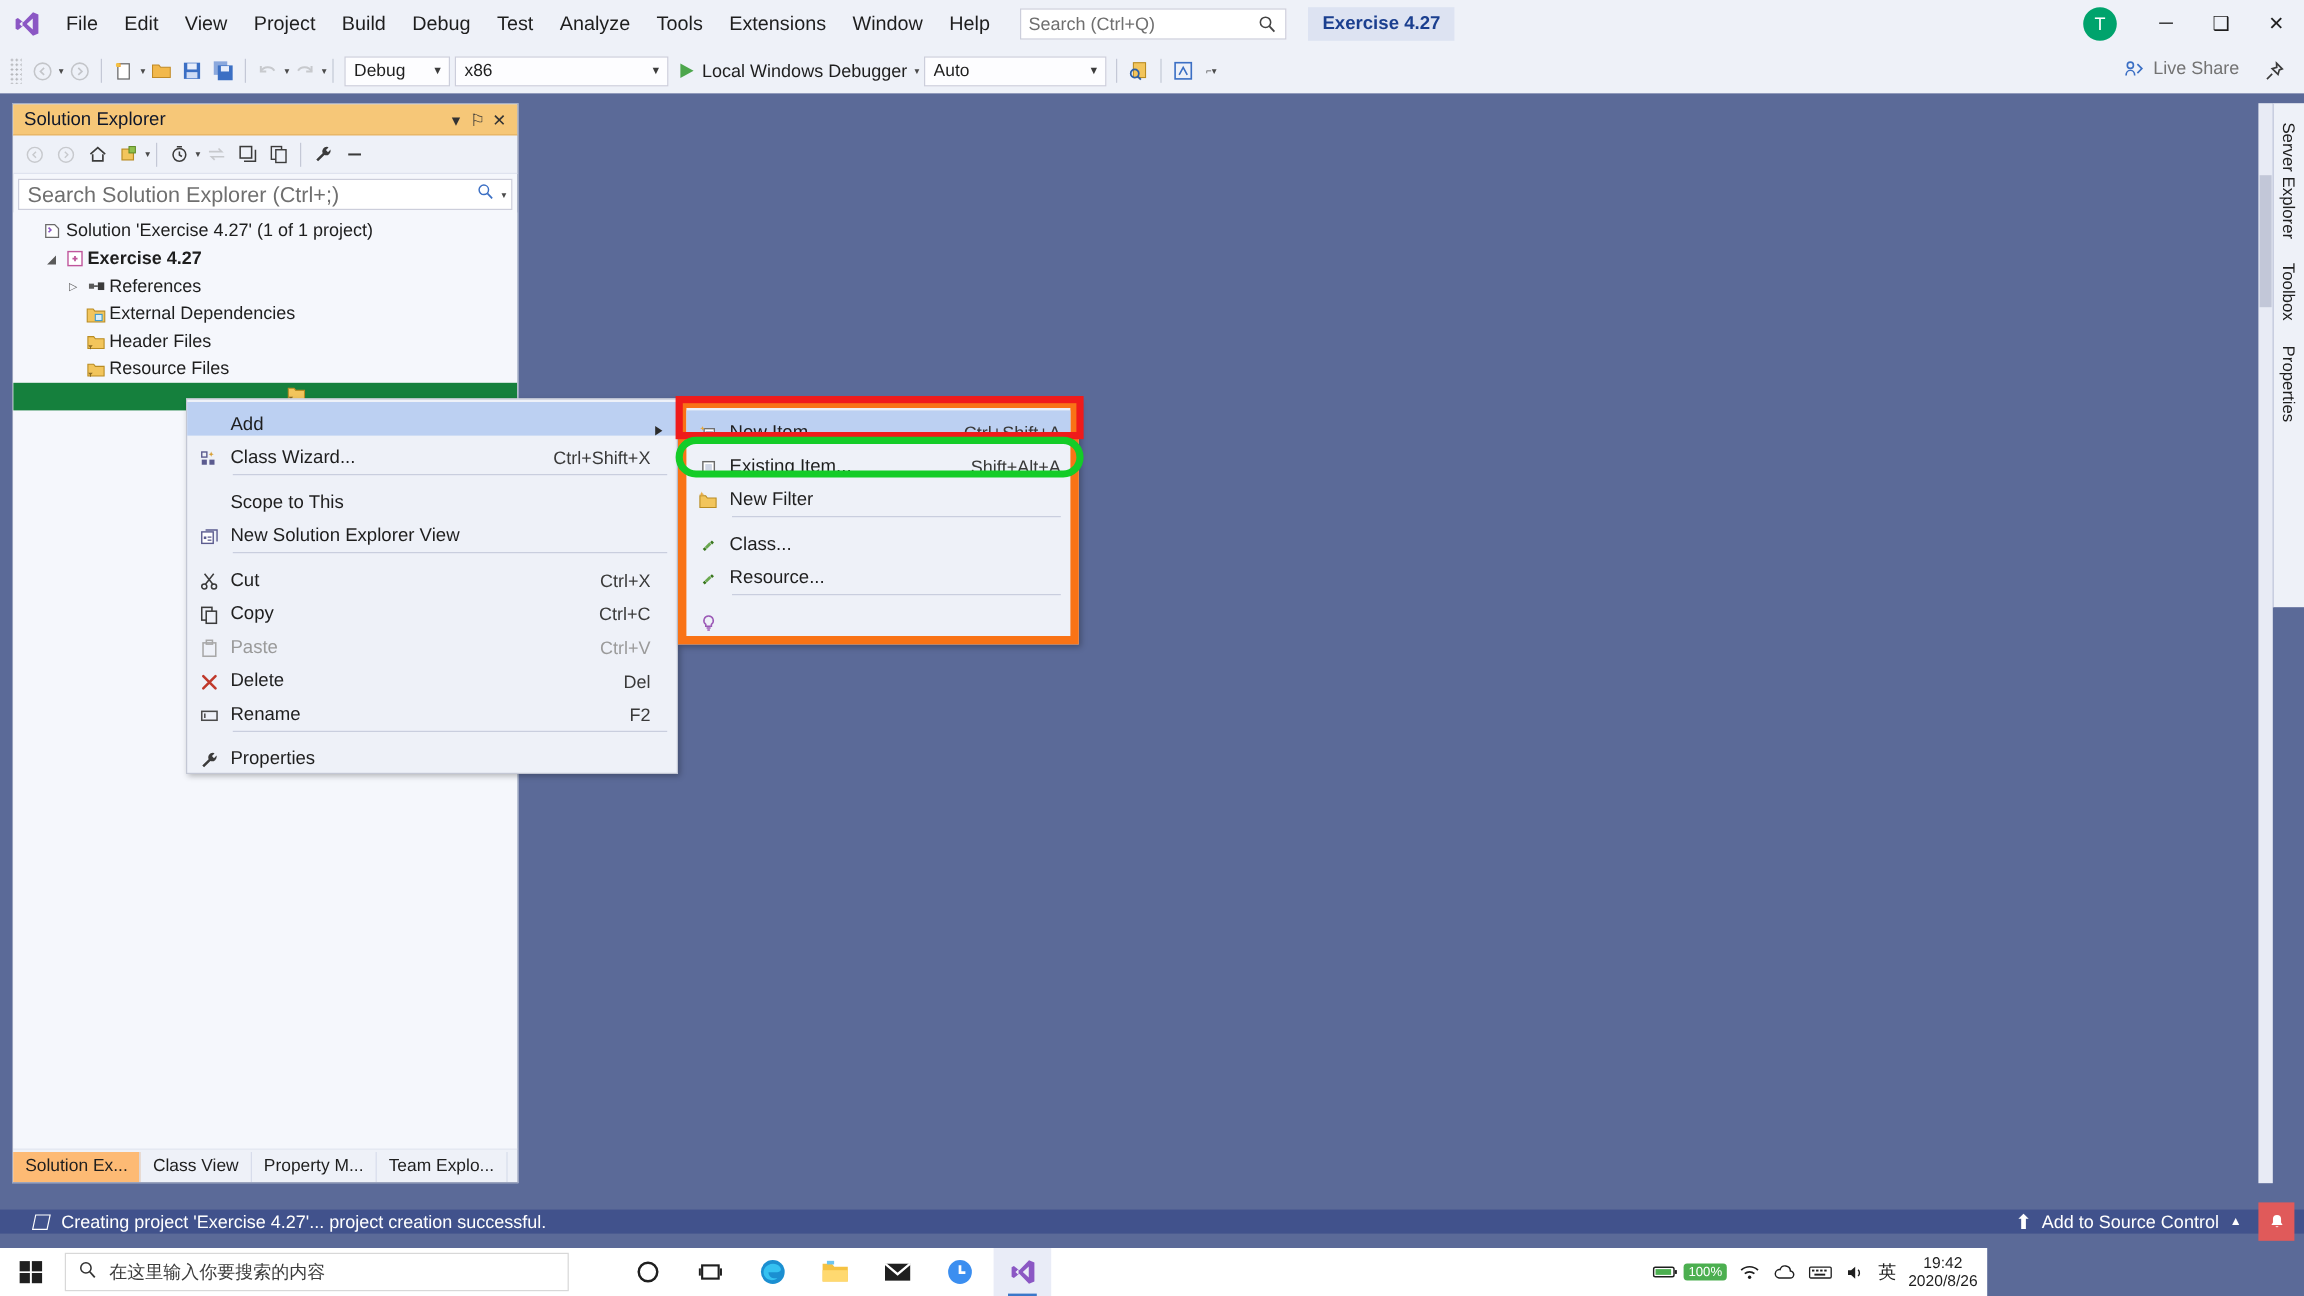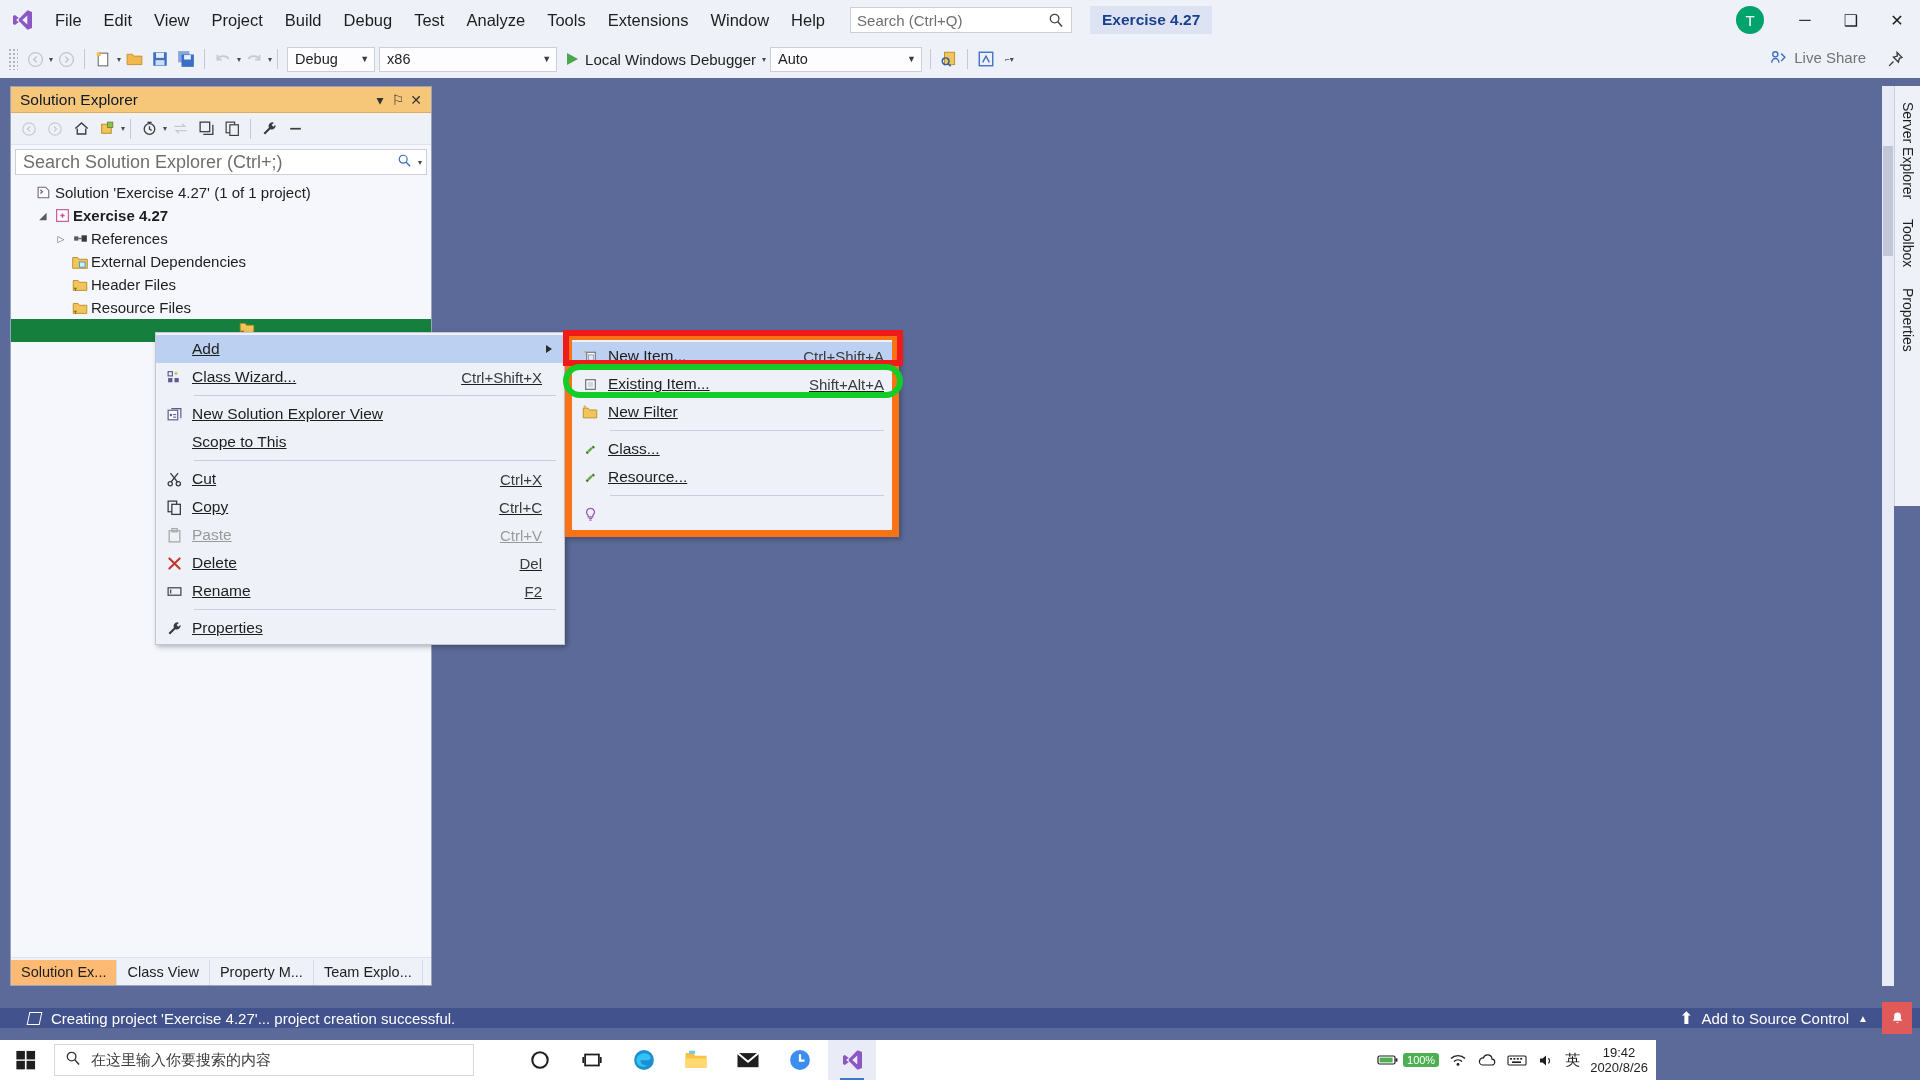--- a/index.html
+++ b/index.html
@@ -141,22 +141,22 @@
   }
   .vscroll .thumb { position: absolute; top: 60px; left: 1px; width: 10px; height: 110px; background: #c2c7d8; }
 
   
   .ctxmenu {
     position: absolute; left: 155px; top: 332px; width: 410px;
     background: #eef1f8; border: 1px solid #c3c7d4;
     box-shadow: 2px 2px 5px rgba(0,0,0,.28); padding: 2px 0; z-index: 40;
   }
   .mi {
-    position: relative; display: flex; align-items: center; height: 28px;
-    font-size: 15.5px; color: #1e1e1e; padding-left: 0; cursor: default; text-decoration: underline;
+    position: relative; display: flex; align-items: flex-end; height: 28px;
+    font-size: 15.5px; color: #1e1e1e; padding-left: 0; cursor: default;
   }
   .mi.hl { background: #bcd0f2; }
   .mi.dis { color: #9a9a9a; }
   .mi .mi-ico {
     width: 36px; min-width: 36px; display: flex; align-items: center; justify-content: center;
   }
   .mi .mi-label { flex: 1; }
   .mi .mi-key { color: #3a3a3a; font-size: 15px; padding-right: 22px; }
   .mi.dis .mi-key { color: #9a9a9a; }
   .mi .mi-arrow {
@@ -590,35 +590,35 @@
             <rect x="8" y="8.5" width="4" height="4" fill="#5b5b8f"></rect>
             <path d="M9.4 2.2l.6 1.4 1.4.6-1.4.6-.6 1.4-.6-1.4L7.4 4.2l1.4-.6z" fill="#d8a23a"></path>
           </svg>
       </span>
       <span class="mi-label">Class Wizard...</span>
       <span class="mi-key">Ctrl+Shift+X</span>
     </div>
     <div class="msep"></div>
 
     <div class="mi">
+      <span class="mi-ico"></span>
+      <span class="mi-label">Scope to This</span>
+    </div>
+
+    <div class="mi">
       <span class="mi-ico">
         <svg width="17" height="17" viewBox="0 0 16 16">
             <rect x="2" y="4" width="9" height="9" fill="#fff" stroke="#5b5b8f" stroke-width="1.1"></rect>
             <path d="M5 2.5h9v9" fill="none" stroke="#5b5b8f" stroke-width="1.1"></path>
             <rect x="3.6" y="7.6" width="2" height="2" fill="#5b5b8f"></rect>
             <rect x="6.6" y="7.6" width="3" height="1" fill="#5b5b8f"></rect>
             <rect x="6.6" y="10" width="3" height="1" fill="#5b5b8f"></rect>
           </svg>
       </span>
       <span class="mi-label">New Solution Explorer View</span>
-    </div>
-
-    <div class="mi">
-      <span class="mi-ico"></span>
-      <span class="mi-label">Scope to This</span>
     </div>
     <div class="msep"></div>
 
     <div class="mi">
       <span class="mi-ico">
         <svg width="17" height="17" viewBox="0 0 16 16">
             <circle cx="4" cy="12" r="2" fill="none" stroke="#3b3b3b" stroke-width="1.2"></circle>
             <circle cx="11.6" cy="12" r="2" fill="none" stroke="#3b3b3b" stroke-width="1.2"></circle>
             <path d="M4.6 10.6 11.4 2M11 10.6 4.2 2" fill="none" stroke="#3b3b3b" stroke-width="1.2"></path>
           </svg>

